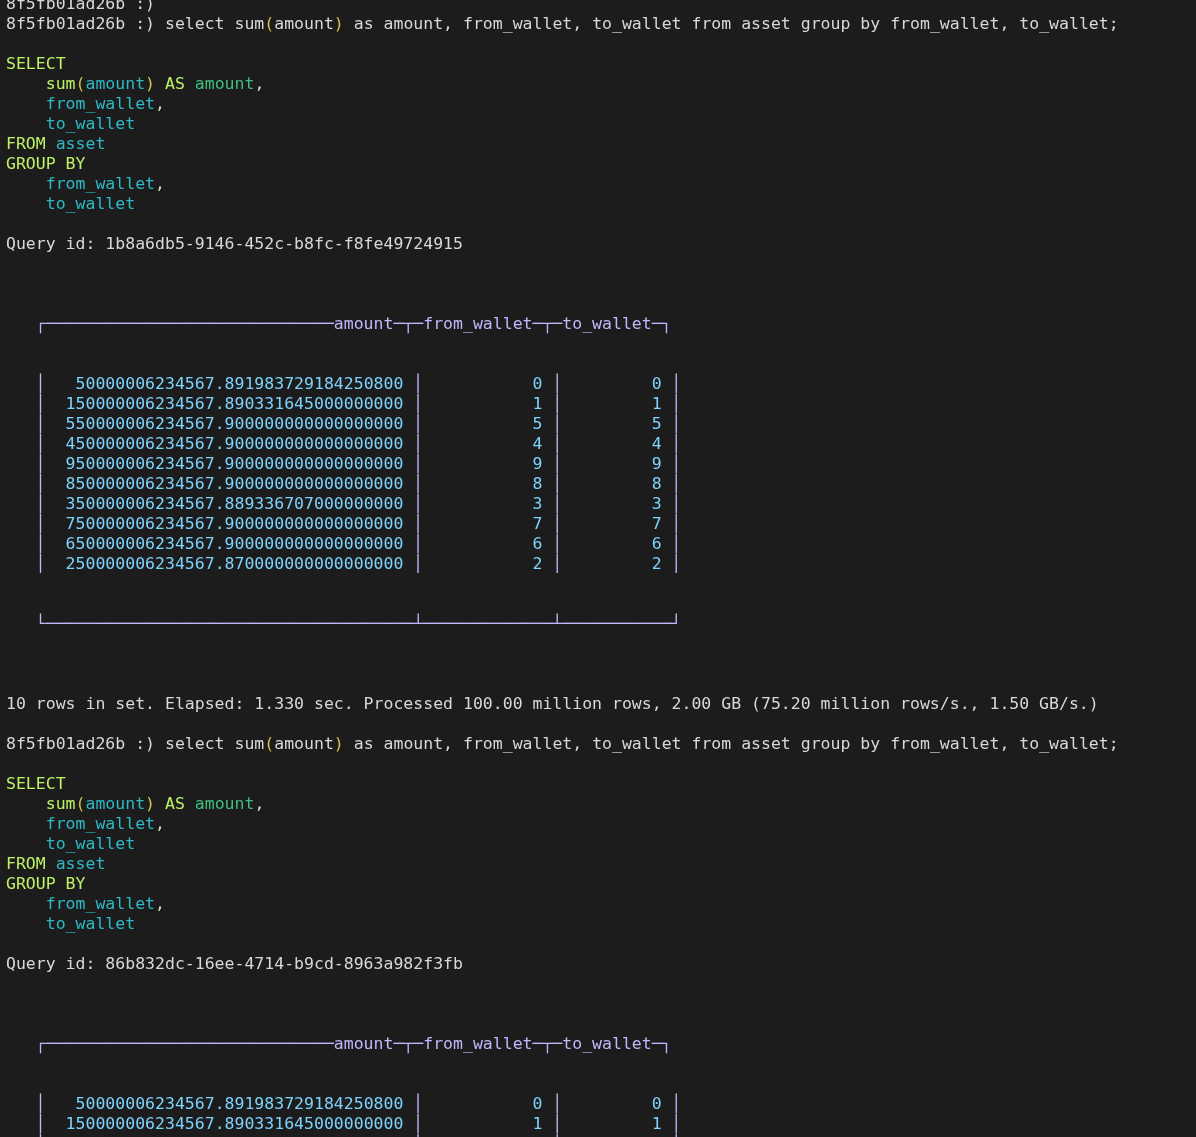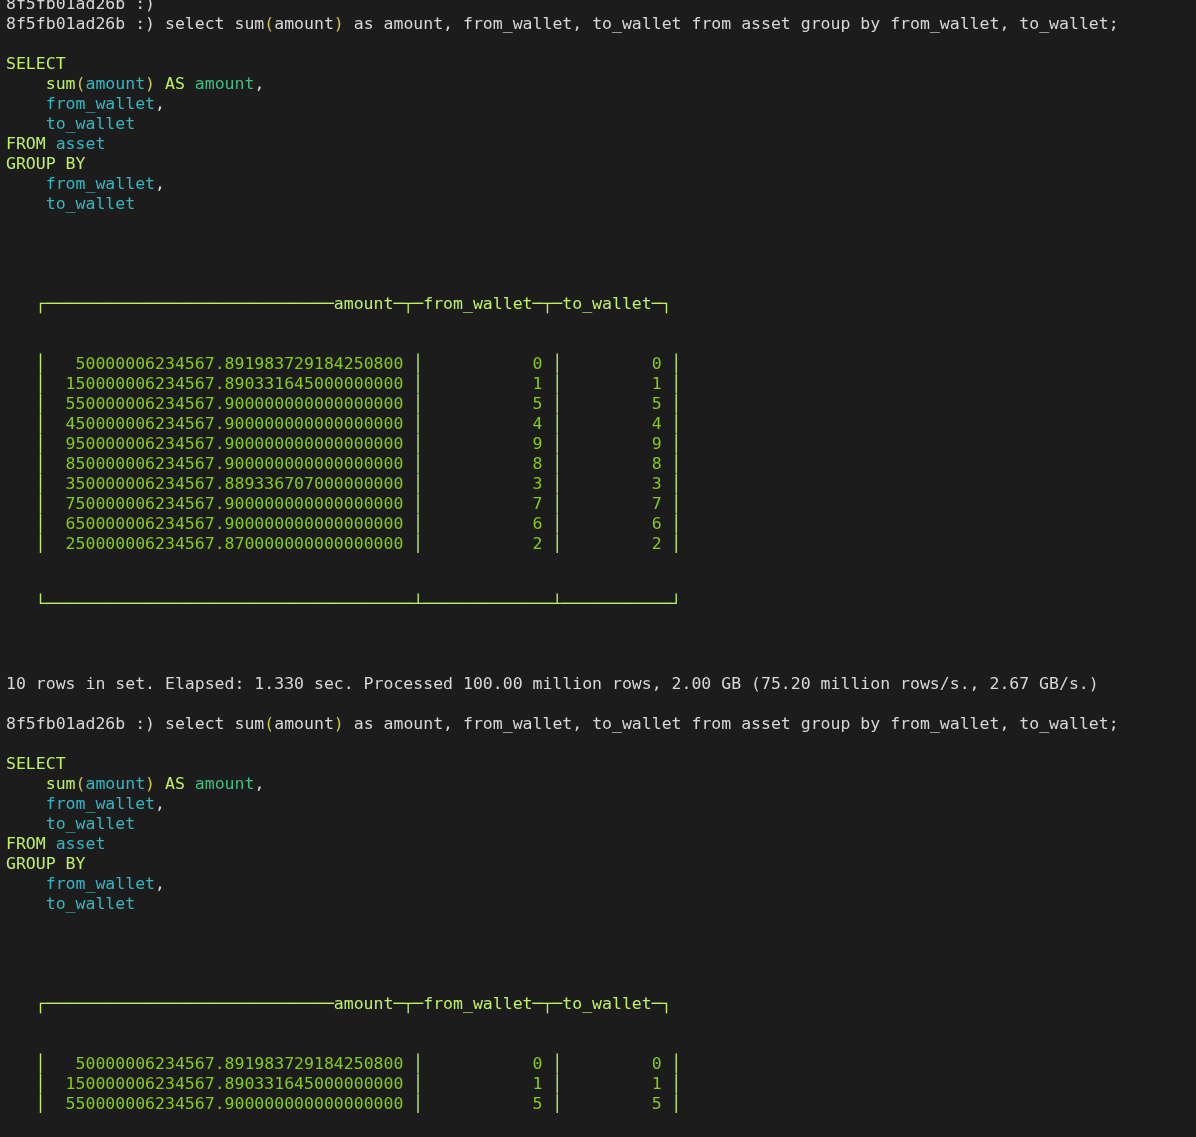--- a/index.html
+++ b/index.html
@@ -33,22 +33,22 @@
   
   #terminal { margin-top: -6px; }
 
   
   .kw      { color: #bef264; }
   .fn      { color: #bef264; }
   .paren   { color: #d6c44c; }
   .ident   { color: #2fb9c6; }
   .alias   { color: #3fbf7f; }
   .plain   { color: #d8d8d8; }
-  .border  { color: #bef264; }
-  .num     { color: #84cc16; }
+  .border  { color: #c4b5fd; }
+  .num     { color: #7dd3fc; }
 
   .tablewrap { white-space: pre; }
 </style>
 </head>
 <body>
 
 <div id="terminal">
 
   <div class="line"><span class="plain">8f5fb01ad26b :) </span></div>
 
@@ -60,50 +60,52 @@
   <div class="line"><span>    </span><span class="fn">sum</span><span class="paren">(</span><span class="ident">amount</span><span class="paren">)</span><span class="kw"> AS </span><span class="alias">amount</span><span class="plain">,</span></div>
   <div class="line"><span>    </span><span class="ident">from_wallet</span><span class="plain">,</span></div>
   <div class="line"><span>    </span><span class="ident">to_wallet</span></div>
   <div class="line"><span class="kw">FROM </span><span class="ident">asset</span></div>
   <div class="line"><span class="kw">GROUP BY</span></div>
   <div class="line"><span>    </span><span class="ident">from_wallet</span><span class="plain">,</span></div>
   <div class="line"><span>    </span><span class="ident">to_wallet</span></div>
 
   <div class="blank"></div>
 
+  <div class="line"><span class="plain">Query id: </span><span class="plain">1b8a6db5-9146-452c-b8fc-f8fe49724915</span></div>
 
   <div class="blank"></div>
 
   <div class="tablewrap">
     <div class="line"><span class="border">   ┌─────────────────────────────amount─┬─from_wallet─┬─to_wallet─┐</span></div>
     <div id="tbody-0"><div class="line"><span class="border">   │</span><span class="num">   50000006234567.891983729184250800 </span><span class="border">│</span><span class="num">           0 </span><span class="border">│</span><span class="num">         0 </span><span class="border">│</span></div><div class="line"><span class="border">   │</span><span class="num">  150000006234567.890331645000000000 </span><span class="border">│</span><span class="num">           1 </span><span class="border">│</span><span class="num">         1 </span><span class="border">│</span></div><div class="line"><span class="border">   │</span><span class="num">  550000006234567.900000000000000000 </span><span class="border">│</span><span class="num">           5 </span><span class="border">│</span><span class="num">         5 </span><span class="border">│</span></div><div class="line"><span class="border">   │</span><span class="num">  450000006234567.900000000000000000 </span><span class="border">│</span><span class="num">           4 </span><span class="border">│</span><span class="num">         4 </span><span class="border">│</span></div><div class="line"><span class="border">   │</span><span class="num">  950000006234567.900000000000000000 </span><span class="border">│</span><span class="num">           9 </span><span class="border">│</span><span class="num">         9 </span><span class="border">│</span></div><div class="line"><span class="border">   │</span><span class="num">  850000006234567.900000000000000000 </span><span class="border">│</span><span class="num">           8 </span><span class="border">│</span><span class="num">         8 </span><span class="border">│</span></div><div class="line"><span class="border">   │</span><span class="num">  350000006234567.889336707000000000 </span><span class="border">│</span><span class="num">           3 </span><span class="border">│</span><span class="num">         3 </span><span class="border">│</span></div><div class="line"><span class="border">   │</span><span class="num">  750000006234567.900000000000000000 </span><span class="border">│</span><span class="num">           7 </span><span class="border">│</span><span class="num">         7 </span><span class="border">│</span></div><div class="line"><span class="border">   │</span><span class="num">  650000006234567.900000000000000000 </span><span class="border">│</span><span class="num">           6 </span><span class="border">│</span><span class="num">         6 </span><span class="border">│</span></div><div class="line"><span class="border">   │</span><span class="num">  250000006234567.870000000000000000 </span><span class="border">│</span><span class="num">           2 </span><span class="border">│</span><span class="num">         2 </span><span class="border">│</span></div></div>
     <div class="line"><span class="border">   └─────────────────────────────────────┴─────────────┴───────────┘</span></div>
   </div>
 
   <div class="blank"></div>
 
-  <div class="line"><span class="plain">10 rows in set. Elapsed: 1.330 sec. Processed 100.00 million rows, 2.00 GB (75.20 million rows/s., 2.67 GB/s.)</span></div>
+  <div class="line"><span class="plain">10 rows in set. Elapsed: 1.330 sec. Processed 100.00 million rows, 2.00 GB (75.20 million rows/s., 1.50 GB/s.)</span></div>
 
   <div class="blank"></div>
 
   <div class="line"><span class="plain">8f5fb01ad26b :) </span><span class="plain">select sum</span><span class="paren">(</span><span class="plain">amount</span><span class="paren">)</span><span class="plain"> as amount, from_wallet, to_wallet from asset group by from_wallet, to_wallet;</span></div>
 
   <div class="blank"></div>
 
   <div class="line"><span class="kw">SELECT</span></div>
   <div class="line"><span>    </span><span class="fn">sum</span><span class="paren">(</span><span class="ident">amount</span><span class="paren">)</span><span class="kw"> AS </span><span class="alias">amount</span><span class="plain">,</span></div>
   <div class="line"><span>    </span><span class="ident">from_wallet</span><span class="plain">,</span></div>
   <div class="line"><span>    </span><span class="ident">to_wallet</span></div>
   <div class="line"><span class="kw">FROM </span><span class="ident">asset</span></div>
   <div class="line"><span class="kw">GROUP BY</span></div>
   <div class="line"><span>    </span><span class="ident">from_wallet</span><span class="plain">,</span></div>
   <div class="line"><span>    </span><span class="ident">to_wallet</span></div>
 
   <div class="blank"></div>
 
+  <div class="line"><span class="plain">Query id: </span><span class="plain">86b832dc-16ee-4714-b9cd-8963a982f3fb</span></div>
 
   <div class="blank"></div>
 
   <div class="tablewrap">
     <div class="line"><span class="border">   ┌─────────────────────────────amount─┬─from_wallet─┬─to_wallet─┐</span></div>
     <div id="tbody-1"><div class="line"><span class="border">   │</span><span class="num">   50000006234567.891983729184250800 </span><span class="border">│</span><span class="num">           0 </span><span class="border">│</span><span class="num">         0 </span><span class="border">│</span></div><div class="line"><span class="border">   │</span><span class="num">  150000006234567.890331645000000000 </span><span class="border">│</span><span class="num">           1 </span><span class="border">│</span><span class="num">         1 </span><span class="border">│</span></div><div class="line"><span class="border">   │</span><span class="num">  550000006234567.900000000000000000 </span><span class="border">│</span><span class="num">           5 </span><span class="border">│</span><span class="num">         5 </span><span class="border">│</span></div></div>
     
   </div>
 
 </div>

